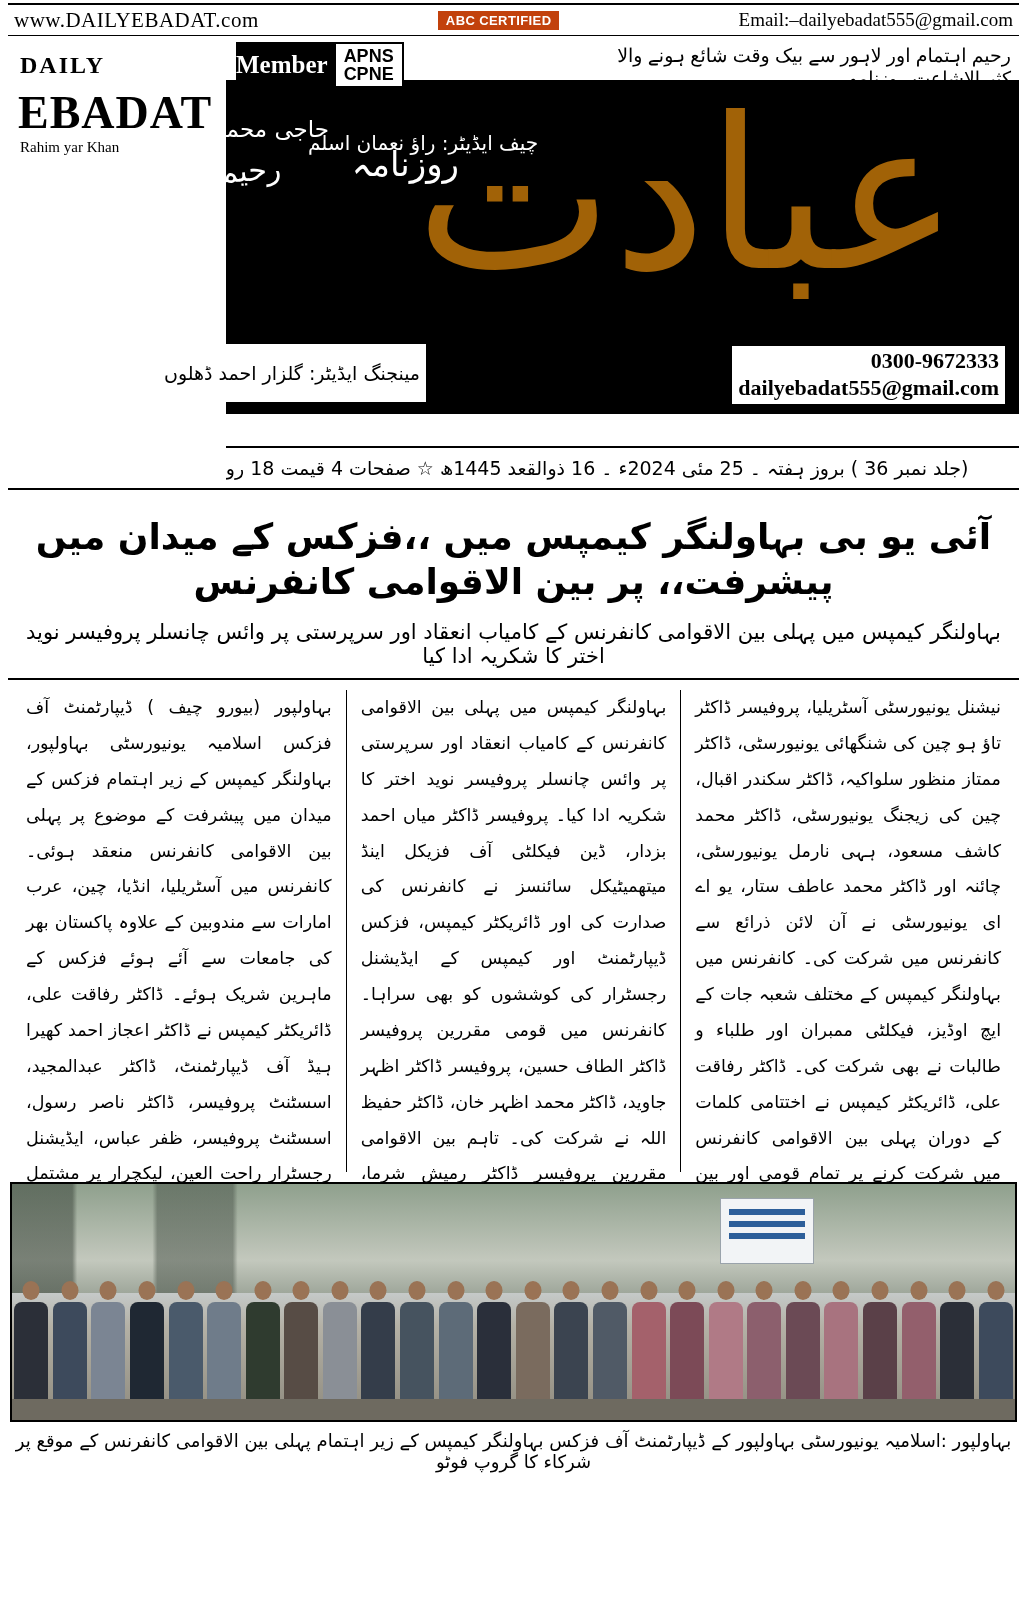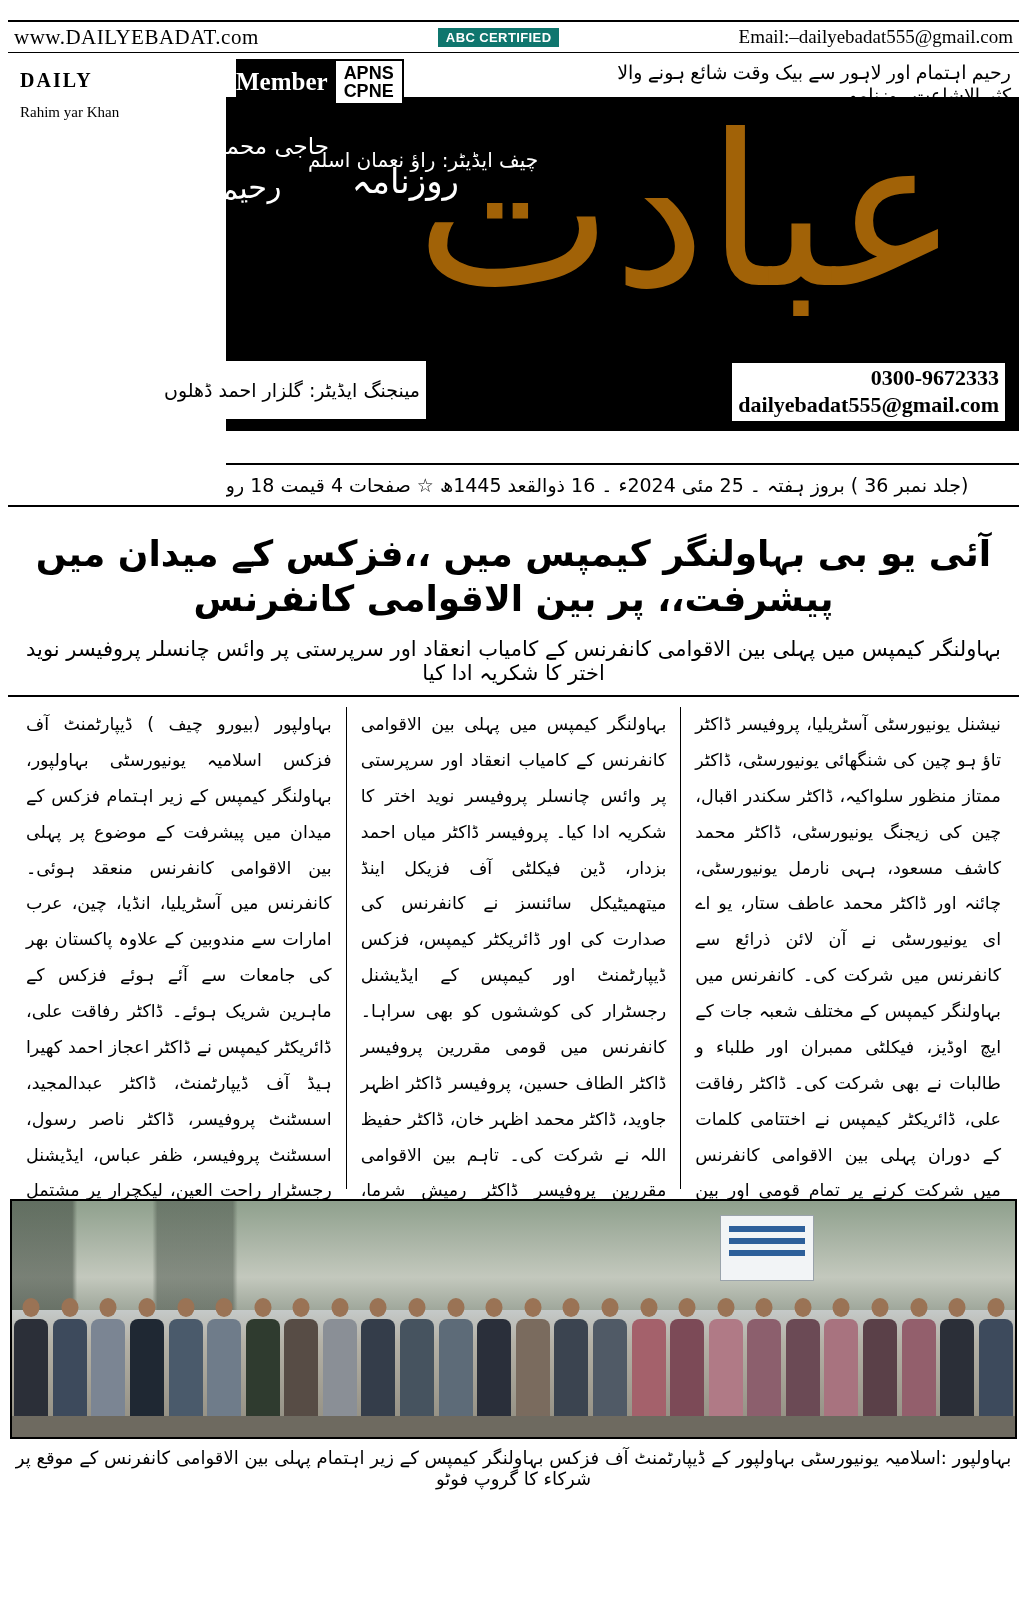--- a/index.html
+++ b/index.html
@@ -25,30 +25,30 @@
 
   
   .topbar {
     display: flex;
     align-items: center;
     justify-content: space-between;
     height: 30px;
     border-top: 2px solid #000;
     border-bottom: 1px solid #000;
     padding: 0 6px;
-    margin-top: 20px;
+    margin-top: 3px;
   }
   .topbar .site {
     font-family: "Liberation Serif", serif;
     font-size: 21px;
     letter-spacing: .5px;
     font-weight: 400;
   }
   .abc-badge {
-    background: #0f766e;
+    background: #c2410c;
     color: #fff;
     font-family: "Liberation Sans", sans-serif;
     font-weight: bold;
     font-size: 13px;
     padding: 2px 8px;
     letter-spacing: .4px;
   }
   .topbar .email {
     font-family: "Liberation Serif", serif;
     font-size: 19px;
@@ -65,21 +65,21 @@
     position: absolute;
     left: 0;
     top: 0;
     width: 218px;
     height: 100%;
     background: #fff;
     z-index: 4;
   }
   .brand-daily {
     font-family: "Liberation Serif", serif;
-    font-size: 20px;
+    font-size: 24px;
     font-weight: bold;
     letter-spacing: 2px;
     margin: 16px 0 12px 12px;
   }
   .brand-ebadat {
     font-family: "Liberation Serif", serif;
     font-size: 46px;
     font-weight: bold;
     letter-spacing: 1px;
     line-height: .95;
@@ -387,20 +387,21 @@
     <div class="blackbox"></div>
 
     <div class="nameplate-big">عبادت</div>
     <div class="nameplate-roznama">روزنامہ</div>
     <div class="nameplate-owner">حاجی محمد اسلم خاں راؤ</div>
     <div class="nameplate-city">رحیم یارخان</div>
     <div class="nameplate-chief">چیف ایڈیٹر: راؤ نعمان اسلم</div>
 
     <div class="mast-left">
       <div class="brand-daily">DAILY</div>
+      <div class="brand-ebadat">EBADAT</div>
       <div class="brand-city">Rahim yar Khan</div>
     </div>
 
     <div class="member-box">
       <div class="member-word">Member</div>
       <div class="member-acr">
         <span>APNS</span>
         <span>CPNE</span>
       </div>
     </div>

